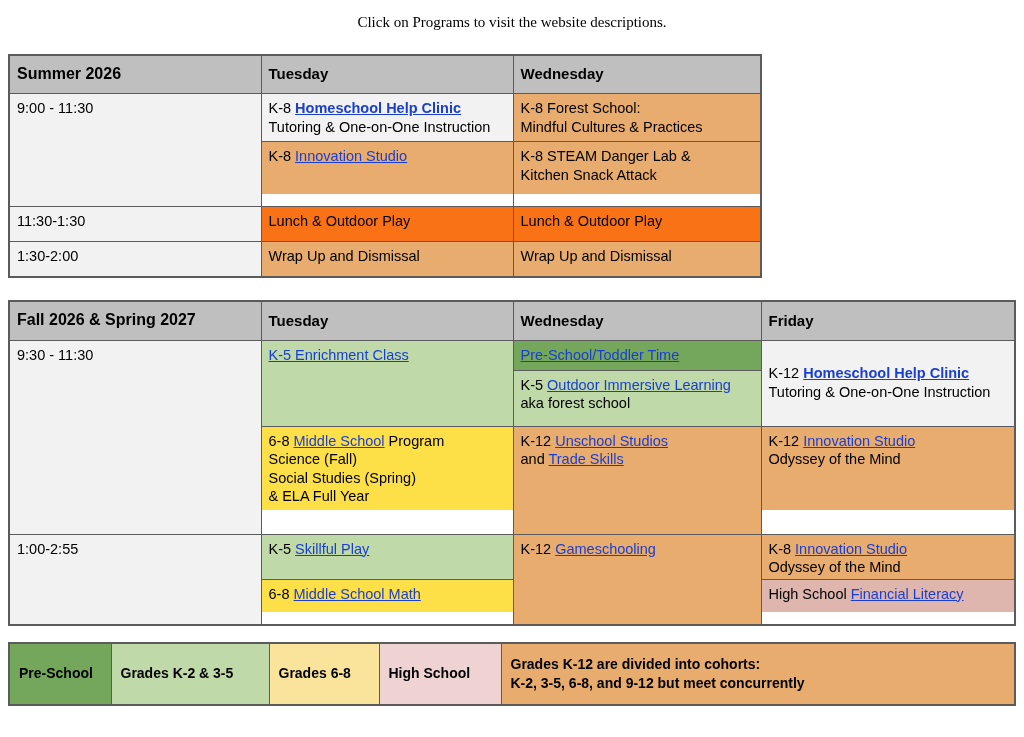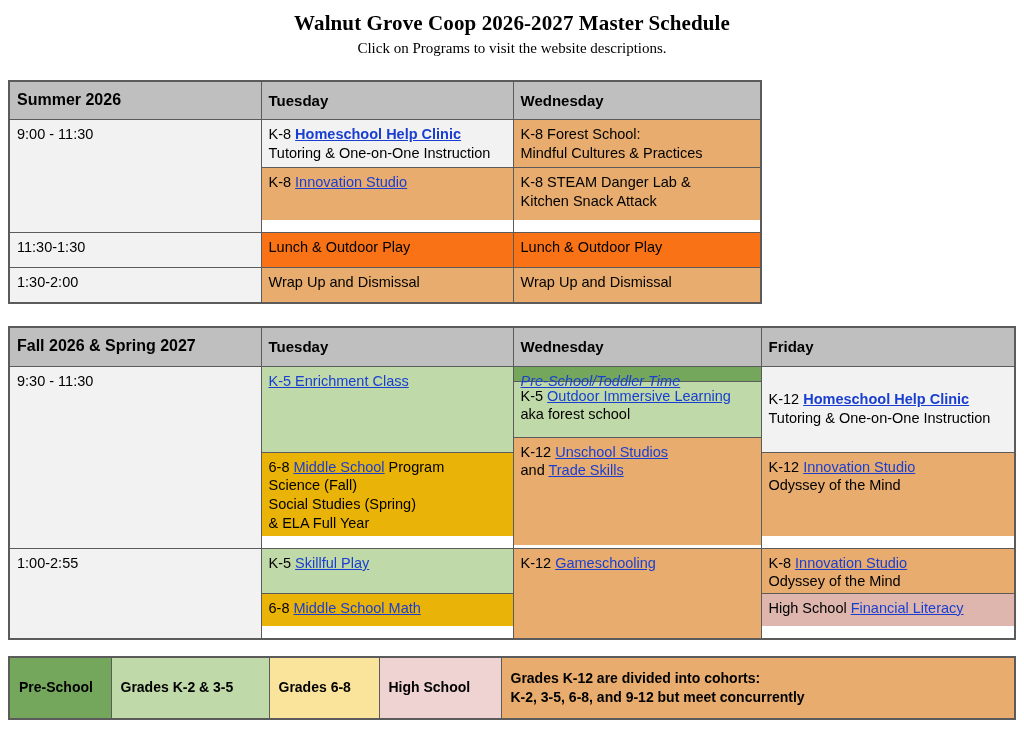--- a/index.html
+++ b/index.html
@@ -70,21 +70,21 @@
   }
   .hdr td.period-hdr {
     font-size: 16px;
   }
 
   
   .c-orange   { background: #e8ac6e; }
   .c-white    { background: #f2f2f2; }
   .c-lgreen   { background: #bfd9a8; }
   .c-dgreen   { background: #74a75b; }
-  .c-yellow   { background: #eab308; }
+  .c-yellow   { background: #fde047; }
   .c-lunch    { background: #f97316; }
   .c-pink     { background: #deb6ae; }
 
   
   td.stack {
     padding: 0;
   }
   td.stack .sub {
     padding: 5px 7px 6px 7px;
     box-sizing: border-box;
@@ -125,21 +125,20 @@
   .legend .lg-hs     { background: #efd2d2; }
   .legend .lg-note   { background: #e8ac6e; }
   .legend .lg-note div { white-space: nowrap; }
 </style>
 </head>
 <body>
 
 <div class="page">
 
   <div class="header">
-    <h1 class="doc-title">Walnut Grove Coop 2026-2027 Master Schedule</h1>
     <p class="doc-subtitle">Click on Programs to visit the website descriptions.</p>
   </div>
 
   <div class="spacer-1"></div>
 
   <table class="sched-table" style="width:752px;">
     <colgroup>
       <col style="width:252px;">
       <col style="width:252px;">
       <col style="width:248px;">
@@ -216,21 +215,21 @@
           </div>
           <div class="sub c-yellow" style="height:84px;">
             <span>6-8 </span><a class="prog">Middle School</a><span> Program</span><br>
             <span>Science (Fall)</span><br>
             <span>Social Studies (Spring)</span><br>
             <span>&amp; ELA Full Year</span>
           </div>
         </td>
 
         <td class="stack">
-          <div class="sub c-dgreen" style="height:14px;font-style:italic;">
+          <div class="sub c-dgreen" style="height:29px;">
             <a class="prog">Pre-School/Toddler Time</a>
           </div>
           <div class="sub c-lgreen" style="height:56px;">
             <span>K-5 </span><a class="prog">Outdoor Immersive Learning</a><br>
             <span>aka forest school</span>
           </div>
           <div class="sub c-orange" style="height:108px;">
             <span>K-12 </span><a class="prog">Unschool Studios</a><br>
             <span>and </span><a class="prog">Trade Skills</a>
           </div>

